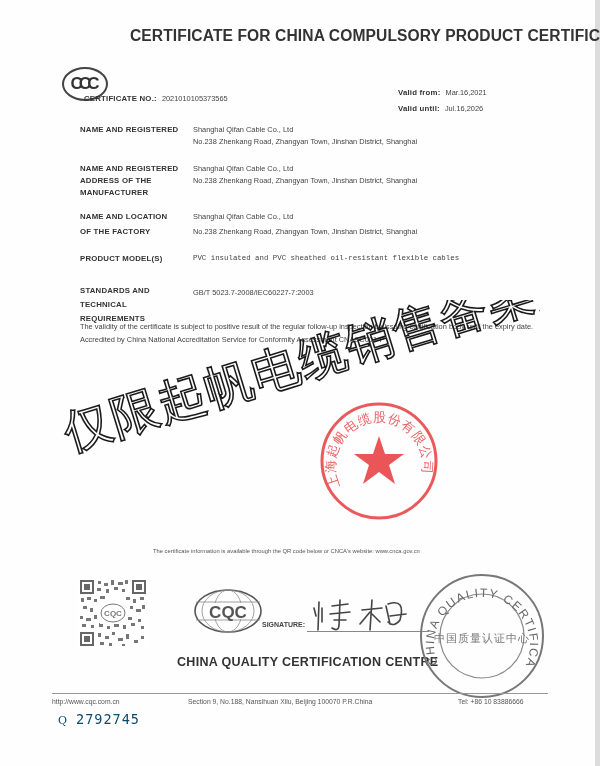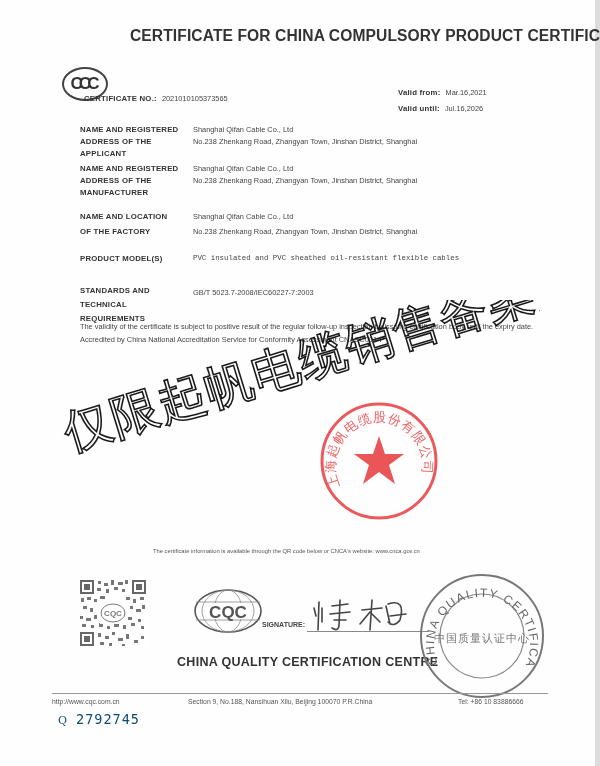--- a/index.html
+++ b/index.html
@@ -58,21 +58,20 @@
   <span class="val">2021010105373565</span>
 </div>
 <div class="abs valid">
   <div><span class="lbl">Valid from:</span> <span class="val">Mar.16,2021</span></div>
   <div><span class="lbl">Valid until:</span> <span class="val">Jul.16,2026</span></div>
 </div>
 
 <div class="abs row" style="top:124px;height:26px;">
   <div class="l lbl">
     <div>NAME AND REGISTERED</div>
-    <div>ADDRESS OF THE APPLICANT</div>
   </div>
   <div class="v val">
     <div>Shanghai Qifan Cable Co., Ltd</div>
     <div>No.238 Zhenkang Road, Zhangyan Town, Jinshan District, Shanghai</div>
   </div>
 </div>
 
 <div class="abs row" style="top:163px;height:38px;">
   <div class="l lbl">
     <div>NAME AND REGISTERED</div>

